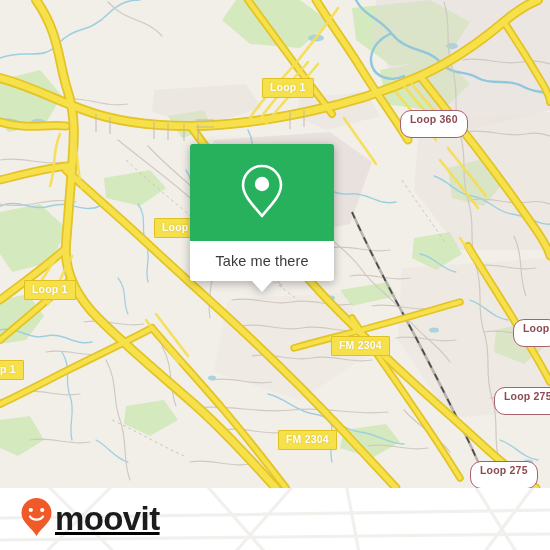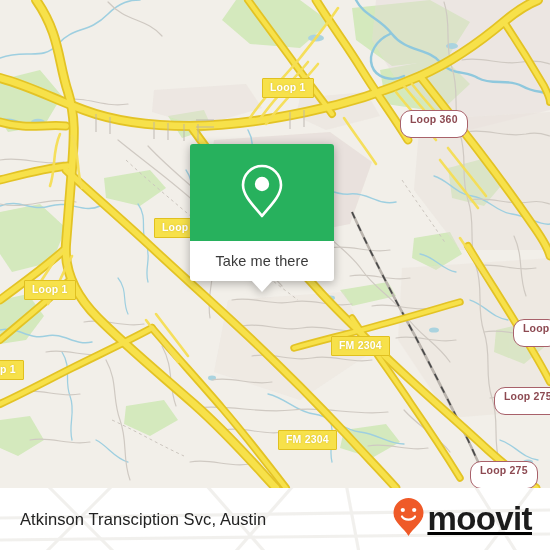--- a/index.html
+++ b/index.html
@@ -433,21 +433,20 @@
         <path d="M200,-10 L270,70"></path>
         <path d="M300,-10 L230,70"></path>
         <path d="M470,-10 L520,70"></path>
         <path d="M540,-10 L480,70"></path>
         <path d="M0,30 L550,22"></path>
         <path d="M0,52 L550,46"></path>
         <path d="M345,-10 L360,70"></path>
       </g>
     </svg>
 
-    <div id="footer-title">Atkinson Transciption Svc, Austin</div>
 
     <div id="brand">
       <span>
         <svg width="33" height="40" viewBox="0 0 33 40" xmlns="http://www.w3.org/2000/svg">
           <path d="M16.5,1 C8.2,1 1.5,7.7 1.5,16 C1.5,25.5 12,31 16.5,39 C21,31 31.5,25.5 31.5,16
                    C31.5,7.7 24.8,1 16.5,1 Z" fill="#ef5a28"></path>
           <circle cx="10.8" cy="13" r="2.1" fill="#ffffff"></circle>
           <circle cx="22.2" cy="13" r="2.1" fill="#ffffff"></circle>
           <path d="M10,19.5 C12.2,23.6 20.8,23.6 23,19.5" fill="none" stroke="#ffffff" stroke-width="2.2" stroke-linecap="round"></path>
         </svg>

